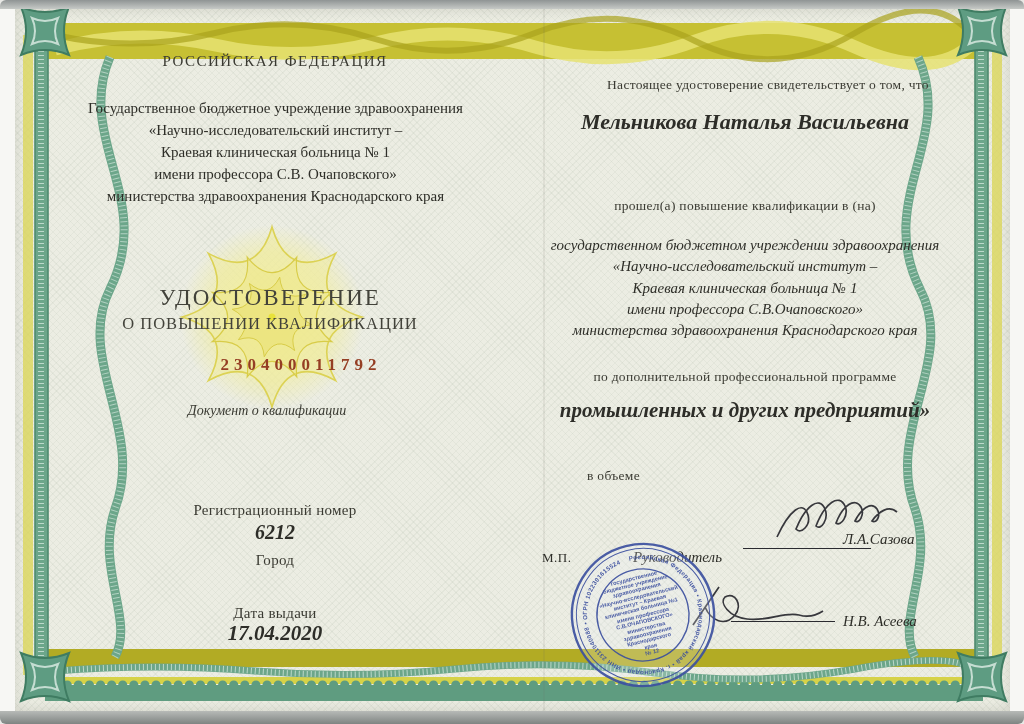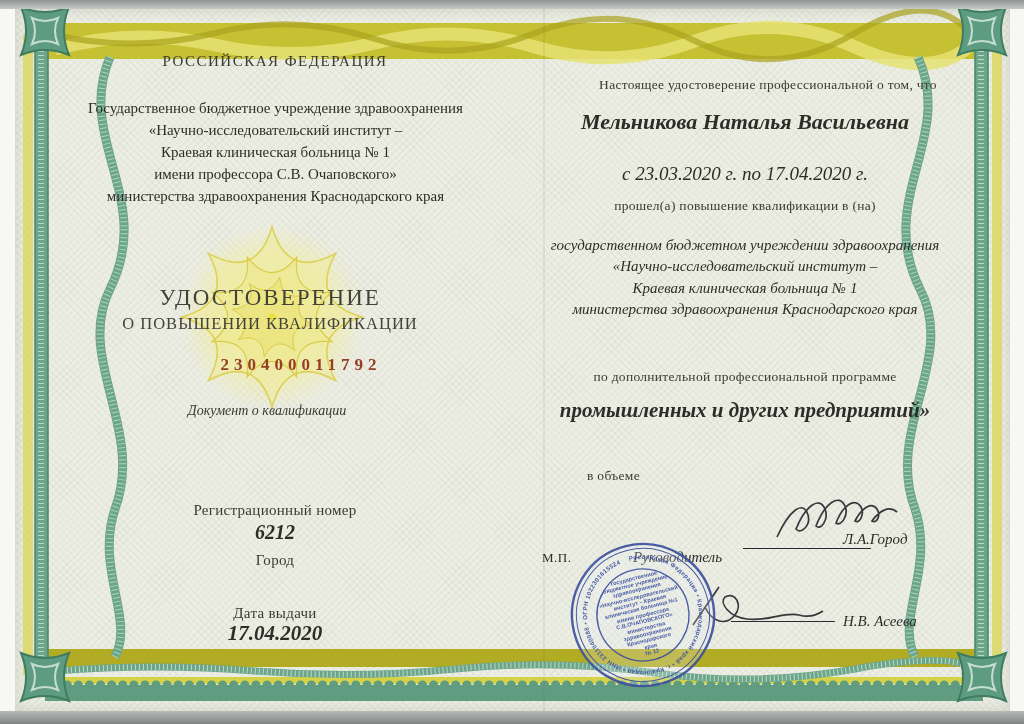--- a/index.html
+++ b/index.html
@@ -1,17 +1,17 @@
 <!DOCTYPE html>
 <html><head>
 <meta charset="utf-8">
 <style>
   html,body{margin:0;padding:0;background:#e9e9e6;}
   .stage{position:relative;width:1024px;height:724px;overflow:hidden;background:#f7f7f4;
-         font-family:"Liberation Serif","DejaVu Serif",serif;color:#2d2d28;}
+         font-family:"Liberation Serif","DejaVu Serif",serif;color:#2d2d28;border-radius:6px;}
   .scan-strip-top{position:absolute;left:0;top:0;width:1024px;height:9px;
          background:linear-gradient(#8f9494,#c6c9c6);}
   .scan-strip-bottom{position:absolute;left:0;top:711px;width:1024px;height:13px;
          background:linear-gradient(#b7bab7,#7f8482);}
   .cert{position:absolute;left:15px;top:9px;width:995px;height:702px;
         background-color:#ecede3;
         background-image:
           repeating-linear-gradient(45deg, rgba(150,165,145,.10) 0 1px, transparent 1px 5px),
           repeating-linear-gradient(-45deg, rgba(150,165,145,.10) 0 1px, transparent 1px 5px);
         box-shadow:inset 0 0 14px rgba(70,70,60,.18);}
@@ -121,45 +121,45 @@
     <div class="abs ctr" style="left:35px;top:305px;width:440px;font-size:16.5px;letter-spacing:1px;color:#42423a;">О ПОВЫШЕНИИ КВАЛИФИКАЦИИ</div>
     <div class="abs ctr" style="left:66px;top:346px;width:440px;font-size:17px;font-weight:bold;letter-spacing:5px;color:#953e24;">230400011792</div>
     <div class="abs ctr serif-it" style="left:32px;top:394px;width:440px;font-size:14px;color:#3a3a32;">Документ о квалификации</div>
 
     <div class="abs ctr label-sm" style="left:40px;top:493px;width:440px;font-size:15px;">Регистрационный номер</div>
     <div class="abs ctr bold-it" style="left:40px;top:512px;width:440px;font-size:20px;">6212</div>
     <div class="abs ctr label-sm" style="left:40px;top:543px;width:440px;font-size:15px;">Город</div>
     <div class="abs ctr label-sm" style="left:40px;top:596px;width:440px;font-size:15px;">Дата выдачи</div>
     <div class="abs ctr bold-it" style="left:40px;top:612px;width:440px;font-size:21px;">17.04.2020</div>
 
-    <div class="abs ctr label-sm" style="left:528px;top:68px;width:450px;">Настоящее удостоверение профессиональной о том, что</div>
+    <div class="abs ctr label-sm" style="left:528px;top:68px;width:450px;">Настоящее удостоверение свидетельствует о том, что</div>
     <div class="abs ctr bold-it" style="left:505px;top:100px;width:450px;font-size:22px;">Мельникова Наталья Васильевна</div>
-    <div class="abs ctr serif-it" style="left:505px;top:154px;width:450px;font-size:19px;">с 23.03.2020 г. по 17.04.2020 г.</div>
     <div class="abs ctr label-sm" style="left:505px;top:189px;width:450px;">прошел(а) повышение квалификации в (на)</div>
 
     <div class="abs ctr inst-it" style="left:495px;top:226px;width:470px;">
       <div>государственном бюджетном учреждении здравоохранения</div>
       <div>«Научно-исследовательский институт –</div>
       <div>Краевая клиническая больница № 1</div>
+      <div>имени профессора С.В.Очаповского»</div>
       <div>министерства здравоохранения Краснодарского края</div>
     </div>
 
     <div class="abs ctr label-sm" style="left:505px;top:360px;width:450px;">по дополнительной профессиональной программе</div>
     <div class="abs ctr bold-it" style="left:495px;top:388px;width:470px;font-size:21px;line-height:1.3;">
       <div>промышленных и других предприятий»</div>
     </div>
 
     <div class="abs label-sm" style="left:572px;top:459px;">в объеме</div>
 
     <div class="abs serif-it" style="left:618px;top:540px;font-size:15px;">Руководитель</div>
     <div class="abs sig-line" style="left:728px;top:521px;width:128px;height:18px;"></div>
     <svg class="abs" style="left:758px;top:478px;" width="150" height="64" viewBox="0 0 150 64">
       <path d="M4,50 C16,24 30,12 35,28 C38,38 28,48 23,42 C32,20 46,8 52,22 C56,32 48,44 43,39 C52,16 66,6 72,19 C76,28 68,40 63,36 C70,18 82,10 88,20 C92,28 86,37 82,34 C88,22 98,14 104,22 C108,28 104,37 99,34 C106,24 116,18 124,25" stroke="#23232a" stroke-width="1.7" fill="none" opacity=".9"></path>
     </svg>
-    <div class="abs serif-it" style="left:828px;top:522px;font-size:15px;">Л.А.Город</div>
+    <div class="abs serif-it" style="left:828px;top:522px;font-size:15px;">Л.А.Сазова</div>
 
     <div class="abs" style="left:527px;top:541px;font-size:13px;letter-spacing:.5px;">М.П.</div>
 
     <svg class="abs" style="left:672px;top:572px;" width="140" height="56" viewBox="0 0 140 56">
       <path d="M6,44 L32,6 M18,26 C24,40 38,46 48,34 C56,24 48,10 38,16 C32,22 42,36 60,38 C80,41 98,30 112,34 C122,37 130,34 136,30" stroke="#23232a" stroke-width="1.7" fill="none" opacity=".9"></path>
     </svg>
     <div class="abs sig-line" style="left:716px;top:598px;width:104px;height:14px;"></div>
     <div class="abs serif-it" style="left:828px;top:604px;font-size:15px;">Н.В. Асеева</div>
 
     <div class="seal-wrap">

